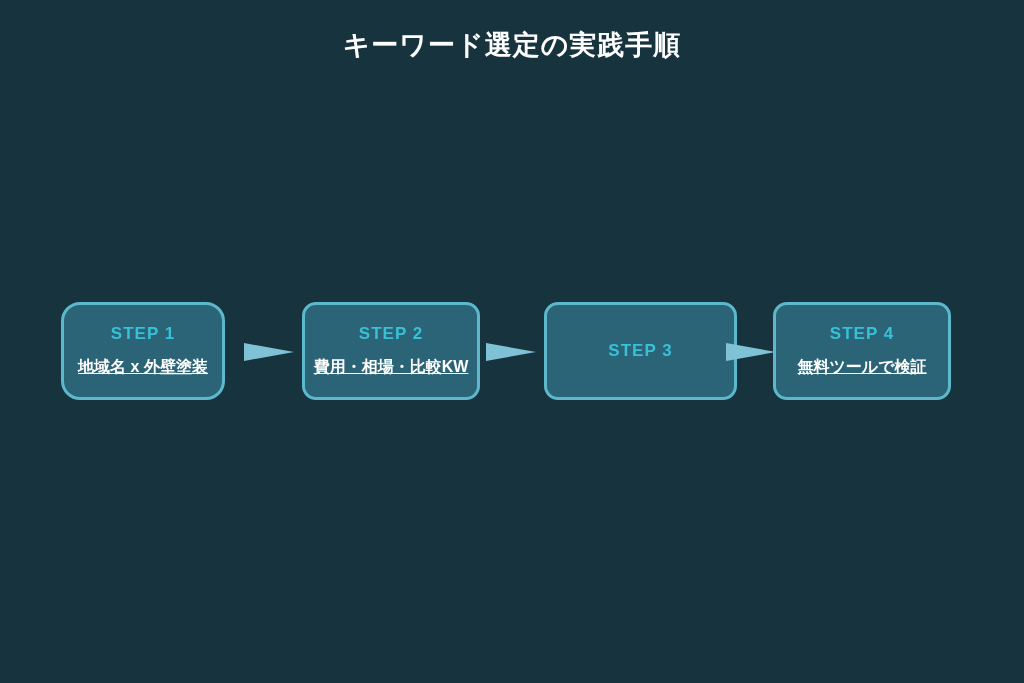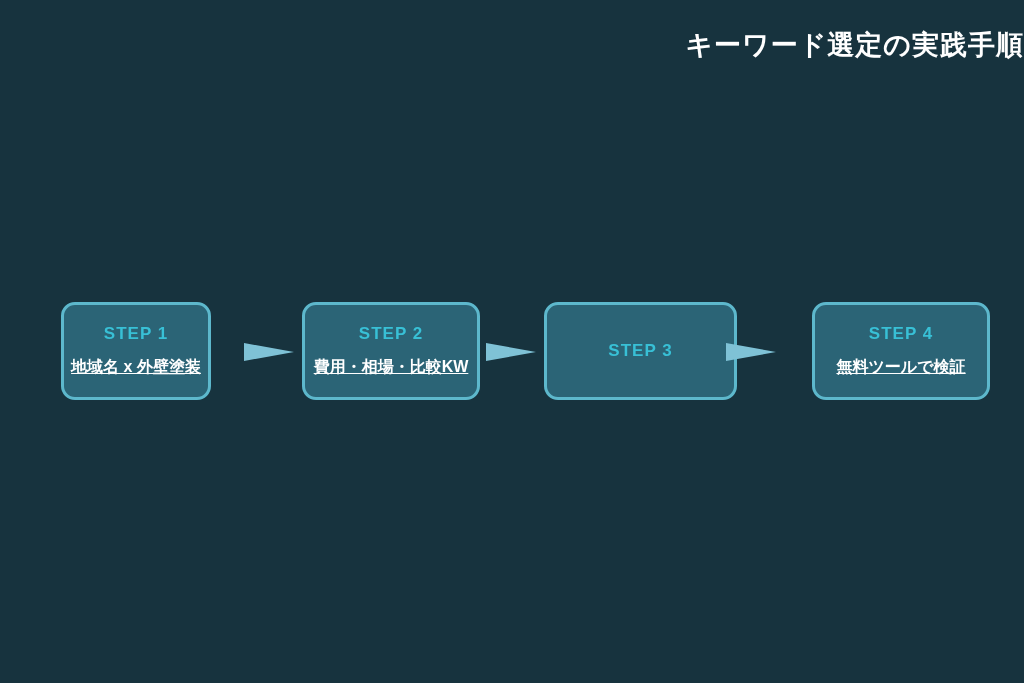--- a/index.html
+++ b/index.html
@@ -21,21 +21,21 @@
     position: relative;
     width: 1024px;
     height: 683px;
     background: var(--background);
   }
   .title {
     position: absolute;
     top: 27px;
     left: 0;
     width: 100%;
-    text-align: right;
+    text-align: center;
     color: var(--body-text);
     font-size: 27px;
     font-weight: 800;
     letter-spacing: 1px;
   }
   .step-box {
     position: absolute;
     top: 302px;
     height: 98px;
     background: var(--box-fill);
@@ -62,24 +62,24 @@
     text-decoration: underline;
   }
   .arrow {
     position: absolute;
     top: 343px;
     width: 50px;
     height: 18px;
     display: block;
   }
   .arrow polygon { fill: var(--arrow); }
-  .box-1 { left: 61px;  width: 150px; }
+  .box-1 { left: 61px;  width: 164px; border-radius: 19px; }
   .box-2 { left: 302px; width: 178px; }
   .box-3 { left: 544px; width: 193px; }
-  .box-4 { left: 812px; width: 178px; }
+  .box-4 { left: 773px; width: 178px; }
   .arrow-1 { left: 244px; }
   .arrow-2 { left: 486px; }
   .arrow-3 { left: 726px; }
 </style>
 </head>
 <body>
 
 <div class="canvas">
 
   <h1 class="title">キーワード選定の実践手順</h1>

